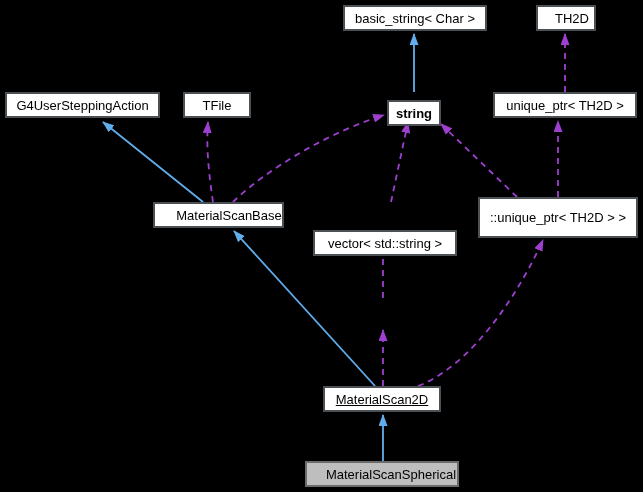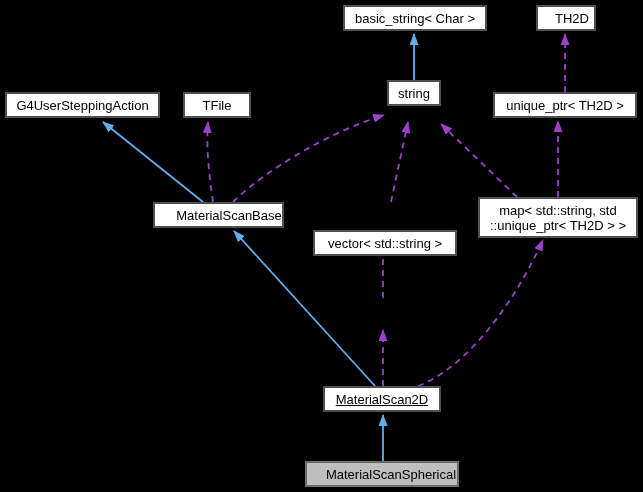--- a/index.html
+++ b/index.html
@@ -84,30 +84,29 @@
   </svg>
 
   <div class="node" style="left:343px; top:5px;  width:144px; height:26px;">basic_string&lt; Char &gt;</div>
 
   <div class="node" style="left:536px; top:5px;  width:60px;  height:26px;padding-left:12px;">TH2D</div>
 
   <div class="node" style="left:5px;   top:92px; width:155px; height:26px;">G4UserSteppingAction</div>
 
   <div class="node" style="left:183px; top:92px; width:68px;  height:26px;">TFile</div>
 
-  <div class="node" style="left:387px; top:80px; width:54px;  height:26px;">string</div>
+  <div class="node" style="left:387px; top:100px; width:54px;  height:26px;font-weight:bold;">string</div>
 
   <div class="node" style="left:493px; top:92px; width:144px; height:26px;">unique_ptr&lt; TH2D &gt;</div>
 
   <div class="node" style="left:153px; top:202px; width:131px; height:26px;padding-left:21px;">MaterialScanBase</div>
 
   <div class="node" style="left:313px; top:202px; width:144px; height:26px;margin-top:28px;">vector&lt; std::string &gt;</div>
 
   <div class="node" style="left:478px; top:197px; width:160px; height:41px;">
-    <span>map&lt; std::string, std</span>
     <span>::unique_ptr&lt; TH2D &gt; &gt;</span>
   </div>
 
 
   <div class="node" style="left:323px; top:386px; width:118px; height:26px;text-decoration:underline;">MaterialScan2D</div>
 
   <div class="node highlight" style="left:305px; top:461px; width:154px; height:26px;">MaterialScanSpherical</div>
 
 </div>
 

